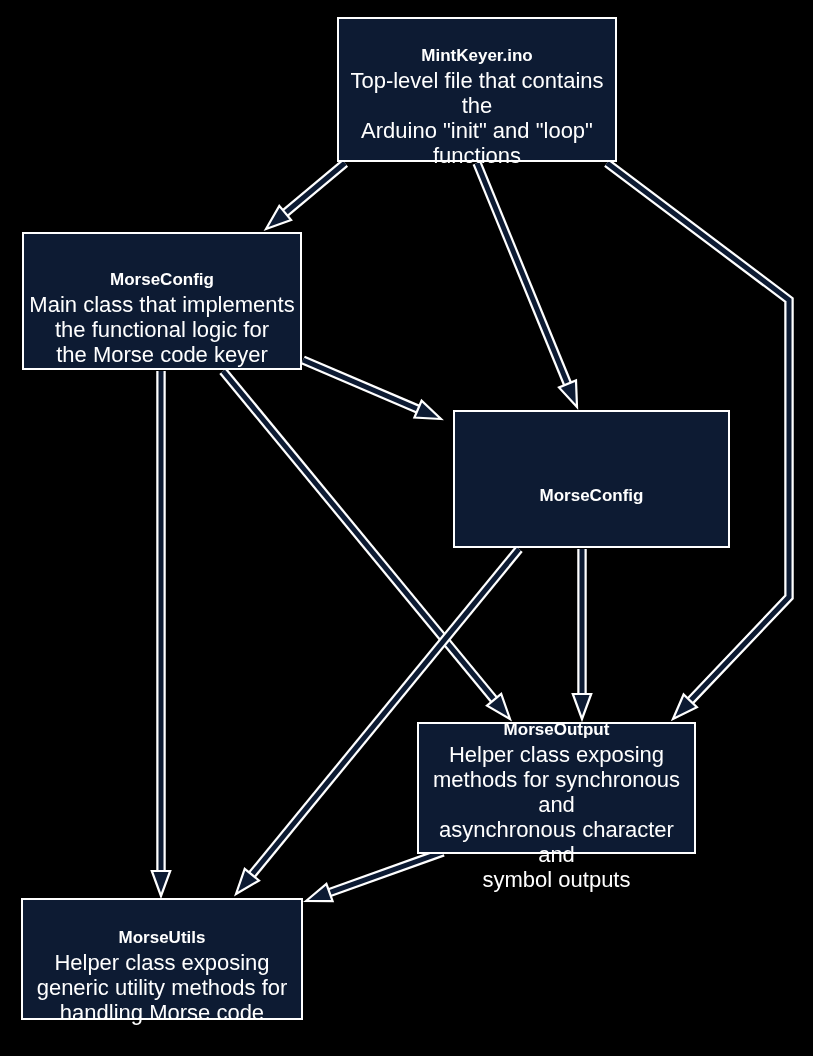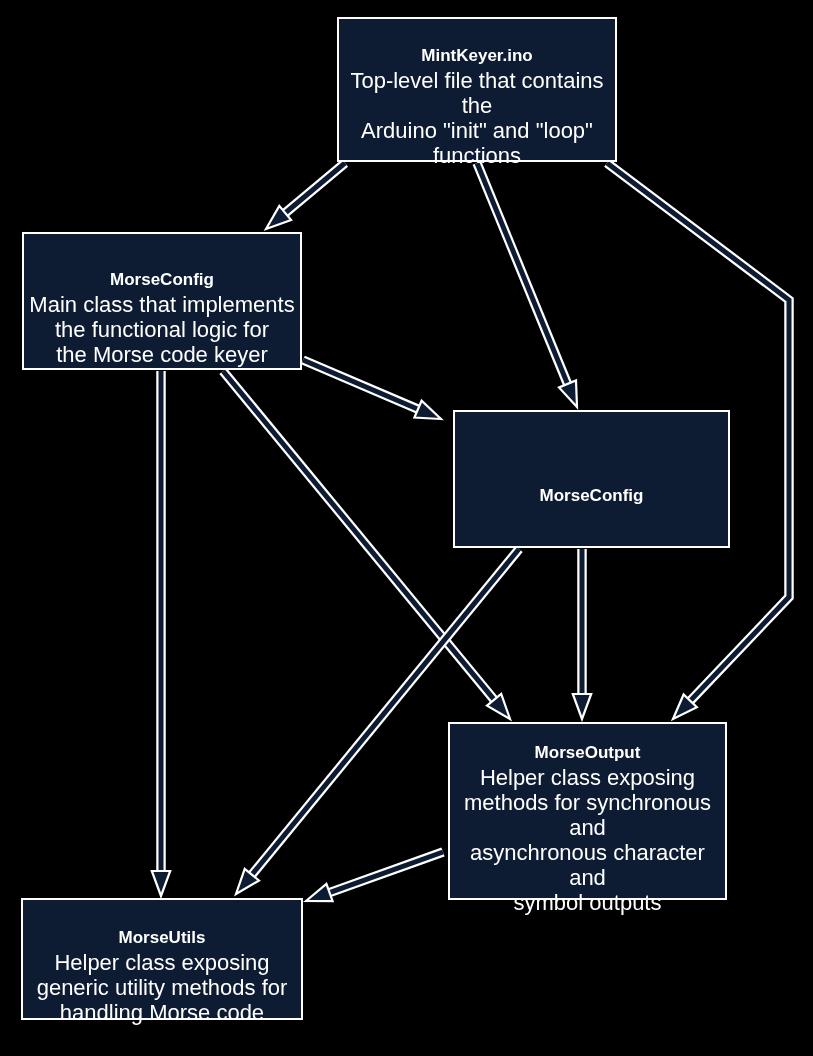--- a/index.html
+++ b/index.html
@@ -81,21 +81,21 @@
     <div class="node-title">MorseConfig</div>
     <div class="node-desc">Main class that implements
 the functional logic for
 the Morse code keyer</div>
   </div>
 
   <div class="node" style="left:453px;top:410px;width:277px;height:138px">
     <div class="node-title">MorseConfig</div>
   </div>
 
-  <div class="node" style="left:448px;top:722px;width:279px;height:178px">
+  <div class="node" style="left:417px;top:722px;width:279px;height:132px">
     <div class="node-title">MorseOutput</div>
     <div class="node-desc">Helper class exposing
 methods for synchronous and
 asynchronous character and
 symbol outputs</div>
   </div>
 
   <div class="node" style="left:21px;top:898px;width:282px;height:122px">
     <div class="node-title">MorseUtils</div>
     <div class="node-desc">Helper class exposing

